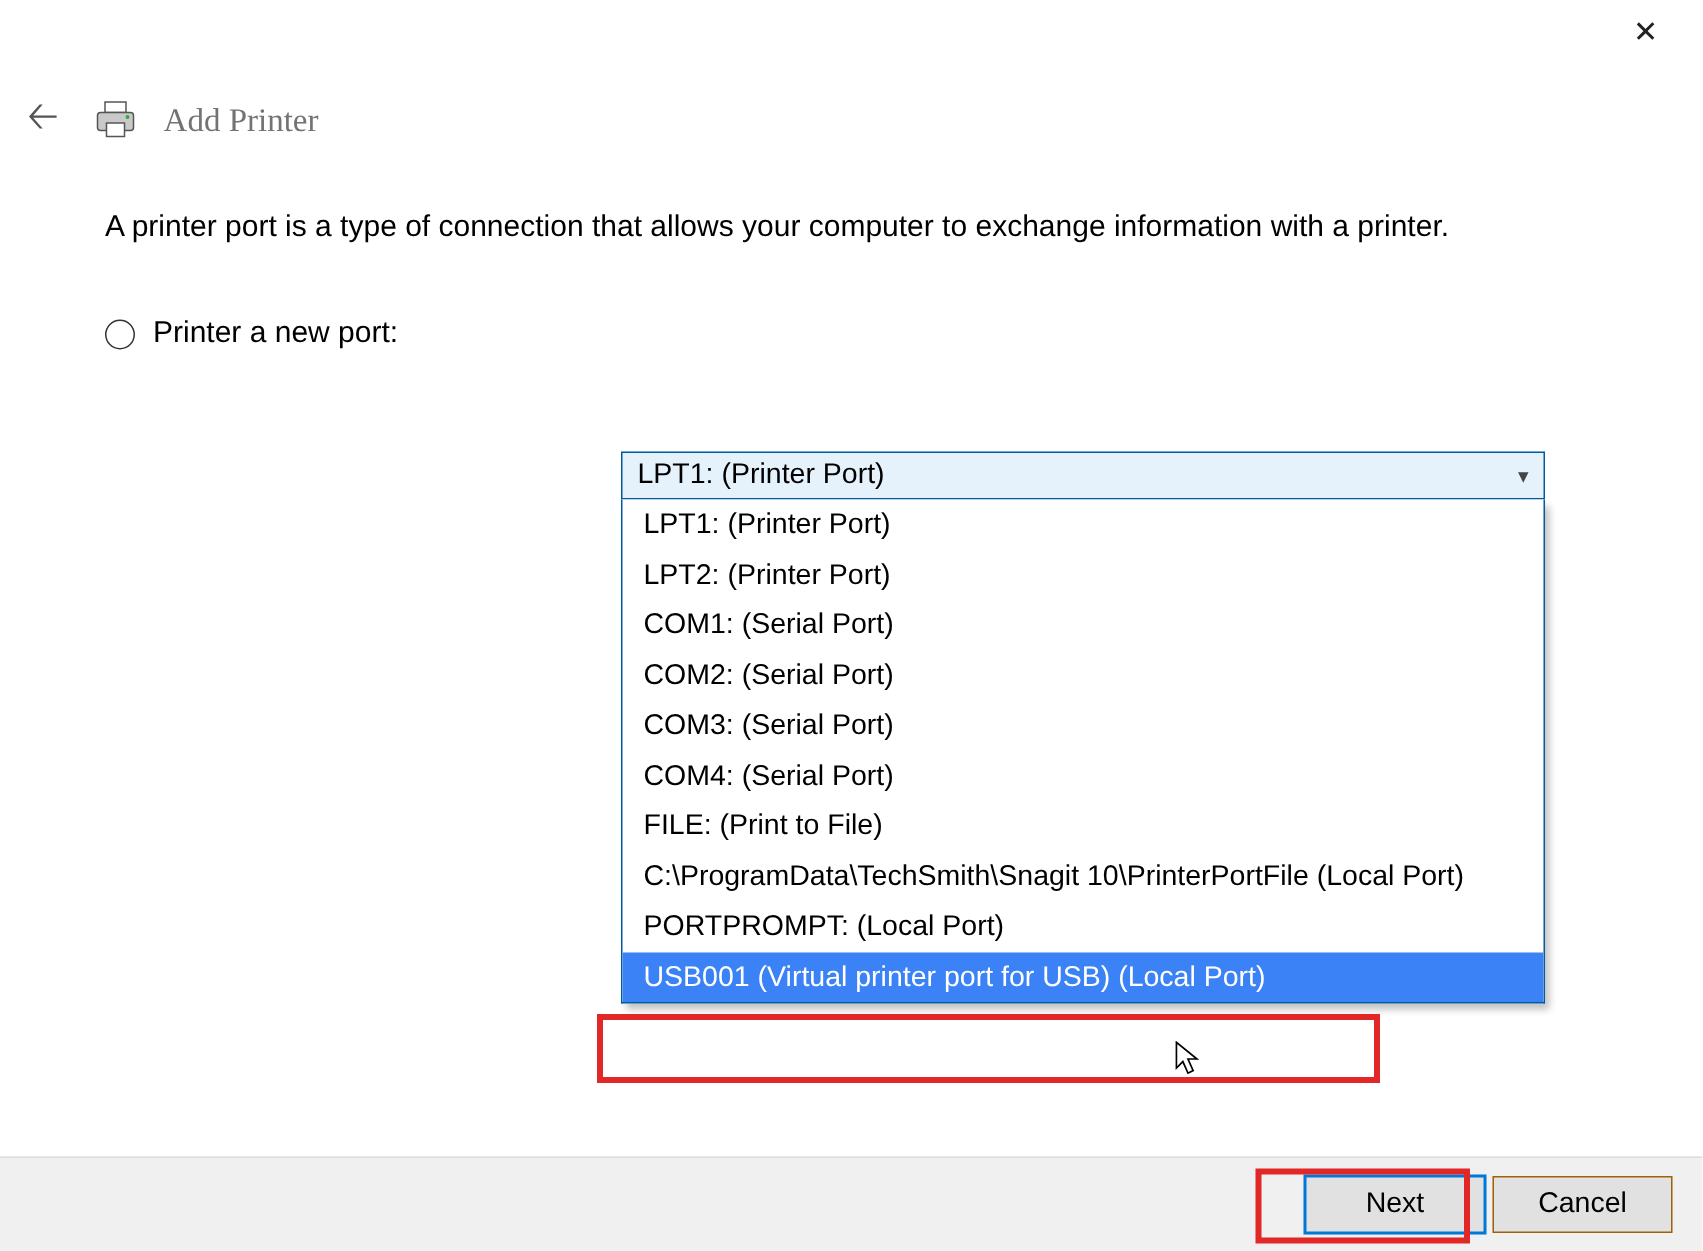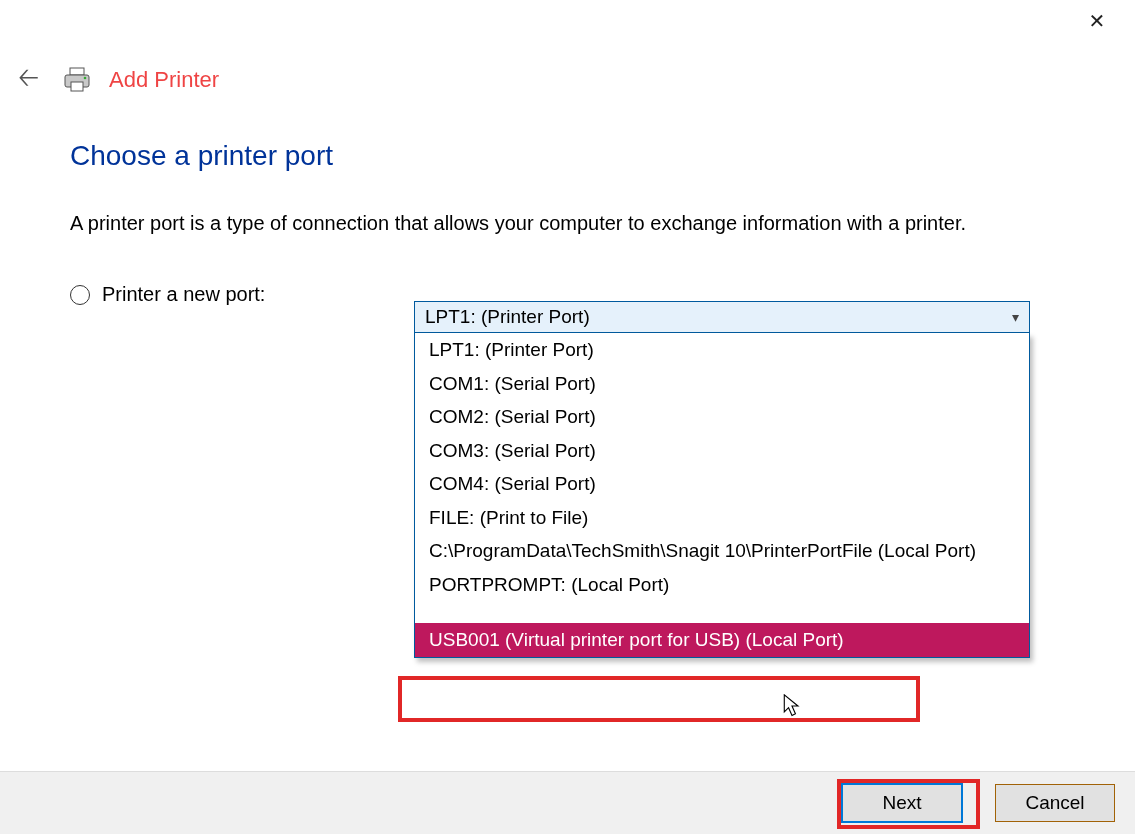--- a/index.html
+++ b/index.html
@@ -41,21 +41,22 @@
     gap: 18px;
   }
   .back-arrow {
     font-size: 26px;
     color: #555;
     padding: 0 6px;
   }
   .printer-icon svg { display:block; }
   .title {
     font-size: 22px;
-    color: #ef4444;
+    color: #737373;
+    font-family: Liberation Serif, serif;
   }
   .content {
     position: absolute;
     top: 140px;
     left: 70px;
     right: 55px;
   }
   .heading {
     color: #003399;
     font-size: 28px;
@@ -127,24 +128,23 @@
   }
   .dropdown-item {
     padding: 3px 14px;
     font-size: 19px;
     color: #000;
     white-space: nowrap;
     overflow: hidden;
     line-height: 1.45;
   }
   .dropdown-item.highlight {
-    background: #be185d;
+    background: #3b82f6;
     color: #fff;
     position: relative;
-    margin-top: 22px;
   }
   .red-box {
     border: 4px solid #e12727;
     box-sizing: border-box;
   }
   .red-port {
     position: absolute;
     left: 398px;
     top: 676px;
     width: 522px;
@@ -163,21 +163,21 @@
     left: 0;
     right: 0;
     bottom: 0;
     height: 62px;
     border-top: 1px solid #ddd;
     background: #f0f0f0;
     display: flex;
     align-items: center;
     justify-content: flex-end;
     padding-right: 20px;
-    gap: 32px;
+    gap: 4px;
   }
   .btn {
     min-width: 118px;
     height: 36px;
     background: #e1e1e1;
     border: 1px solid #a16207;
     font-size: 19px;
     display: flex;
     align-items: center;
     justify-content: center;
@@ -214,37 +214,37 @@
         <rect x="7" y="1" width="14" height="7" fill="#fff" stroke="#555"></rect>
         <rect x="2" y="8" width="24" height="12" rx="2" fill="#c9c9c9" stroke="#555"></rect>
         <rect x="8" y="15" width="12" height="9" fill="#fff" stroke="#555"></rect>
         <circle cx="22" cy="11" r="1.3" fill="#3a3"></circle>
       </svg>
     </div>
     <div class="title">Add Printer</div>
   </div>
 
   <div class="content">
-    <div class="heading">Choose a printer port</div>
     <div class="desc">A printer port is a type of connection that allows your computer to exchange information with a printer.</div>
 
 
     <div class="option-row">
       <span class="radio"></span>
       <span class="option-label option-col">Printer a new port:</span>
     </div>
   </div>
 
   <div class="combo-area">
     <div class="combo-box">
       <span>LPT1: (Printer Port)</span>
       <span class="chevron">▾</span>
     </div>
     <div class="dropdown" id="dropdown">
         <div class="dropdown-item">LPT1: (Printer Port)</div>
+        <div class="dropdown-item">LPT2: (Printer Port)</div>
         <div class="dropdown-item">COM1: (Serial Port)</div>
         <div class="dropdown-item">COM2: (Serial Port)</div>
         <div class="dropdown-item">COM3: (Serial Port)</div>
         <div class="dropdown-item">COM4: (Serial Port)</div>
         <div class="dropdown-item">FILE: (Print to File)</div>
         <div class="dropdown-item">C:\ProgramData\TechSmith\Snagit 10\PrinterPortFile (Local Port)</div>
         <div class="dropdown-item">PORTPROMPT: (Local Port)</div>
         <div class="dropdown-item highlight">USB001 (Virtual printer port for USB) (Local Port)</div>
       </div>
   </div>

